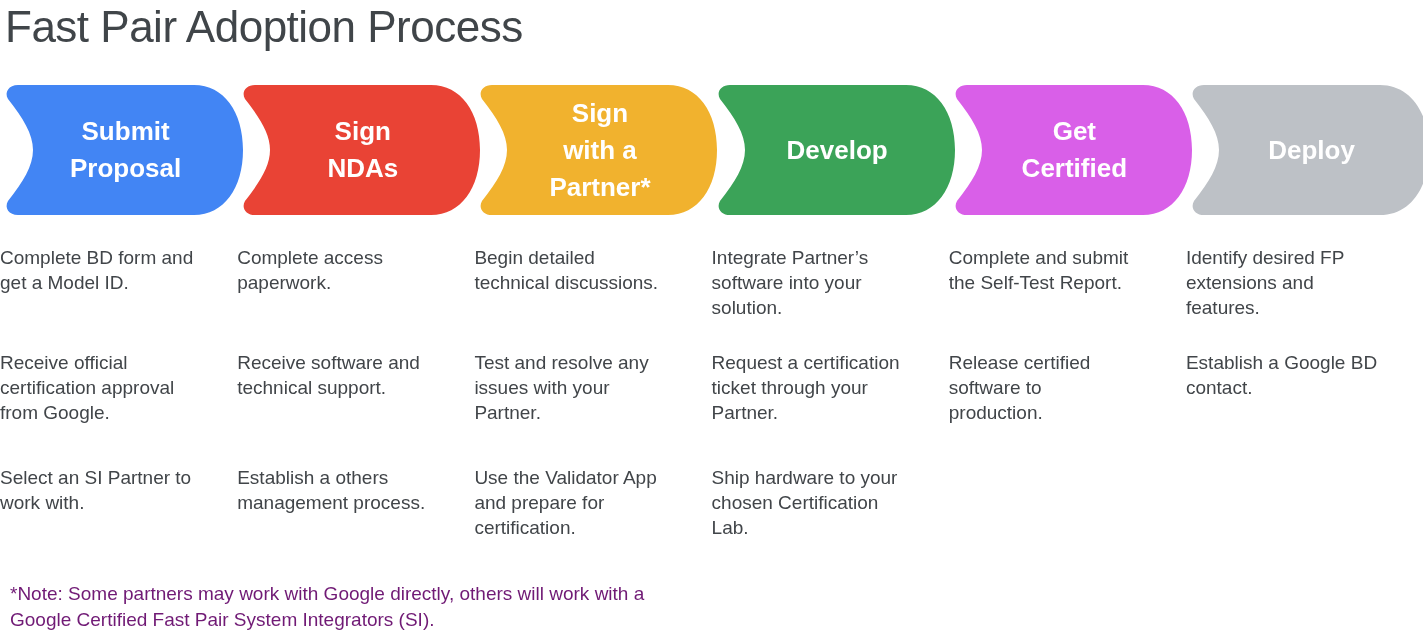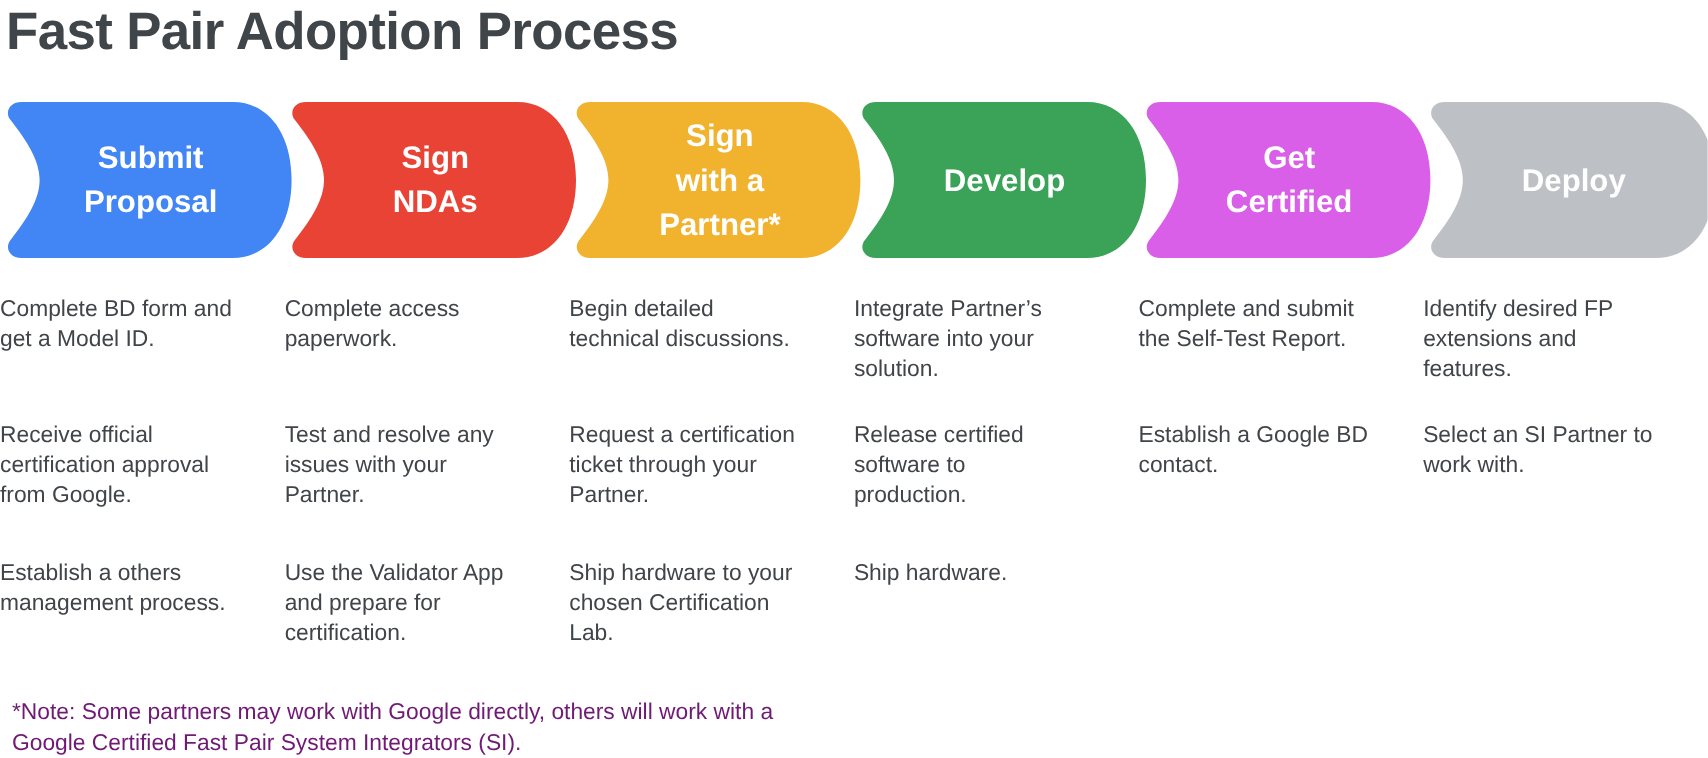--- a/index.html
+++ b/index.html
@@ -3,27 +3,26 @@
 <meta charset="utf-8">
 <style>
   html,body{margin:0;padding:0;background:#ffffff;}
   body{
     width:1423px;height:632px;position:relative;overflow:hidden;
     font-family:"Liberation Sans", sans-serif;
     -webkit-font-smoothing:antialiased;
   }
   .page-title{
     position:absolute;top:0px;left:5px;
-    font-size:44px;line-height:54px;font-weight:700;
+    font-size:44px;line-height:54px;font-weight:400;
     color:#404549;letter-spacing:-0.5px;
   }
   .stages{
     position:absolute;top:85px;left:0;width:1423px;height:130px;
     display:flex;
-    justify-content:center;
   }
   .stage{
     position:relative;width:237.2px;height:130px;flex:0 0 auto;
   }
   .stage svg{
     position:absolute;top:0;left:0;display:block;
   }
   .stage-label{
     position:absolute;top:0;left:0;width:100%;height:100%;
     display:flex;align-items:center;justify-content:center;
@@ -111,20 +110,22 @@
 solution.</div>
   <div class="bullet">Complete and submit
 the Self-Test Report.</div>
   <div class="bullet">Identify desired FP
 extensions and
 features.</div>
 
   <div class="bullet">Receive official
 certification approval
 from Google.</div>
+  <div class="bullet">Receive software and
+technical support.</div>
   <div class="bullet">Test and resolve any
 issues with your
 Partner.</div>
   <div class="bullet">Request a certification
 ticket through your
 Partner.</div>
   <div class="bullet">Release certified
 software to
 production.</div>
 
@@ -133,17 +134,16 @@
   <div class="bullet">Select an SI Partner to
 work with.</div>
   <div class="bullet">Establish a others
 management process.</div>
   <div class="bullet">Use the Validator App
 and prepare for
 certification.</div>
   <div class="bullet">Ship hardware to your
 chosen Certification
 Lab.</div>
-  <div class="bullet">Ship hardware.</div>
 </div>
 
 <div class="footnote">*Note: Some partners may work with Google directly, others will work with a
 Google Certified Fast Pair System Integrators (SI).</div>
 
 </body></html>

